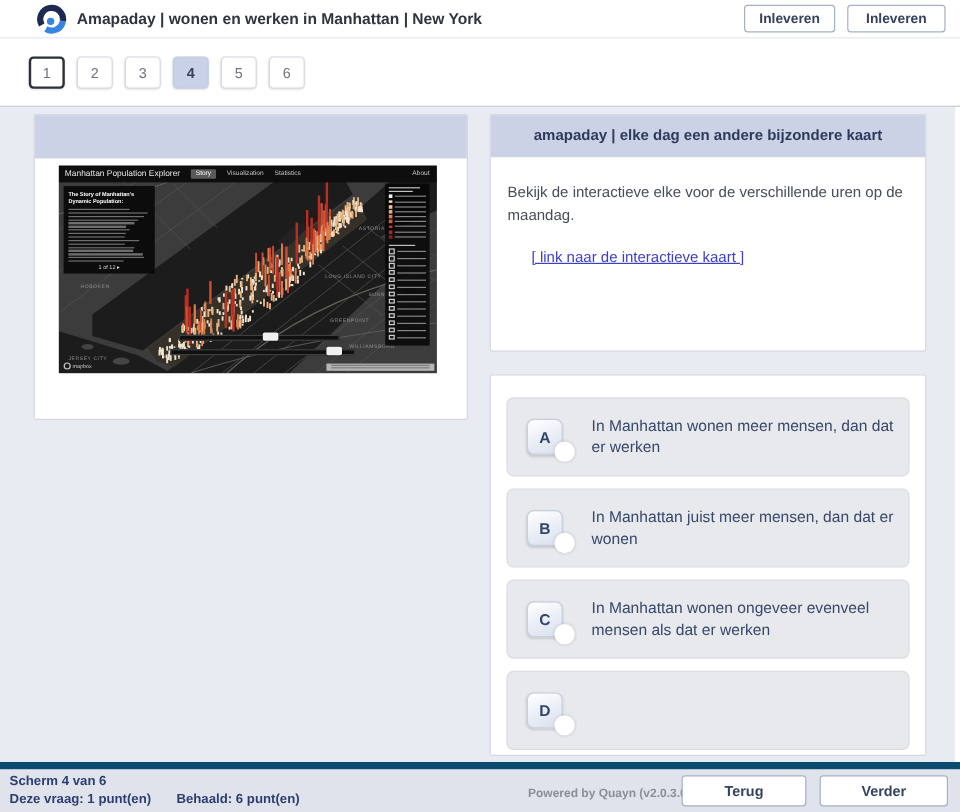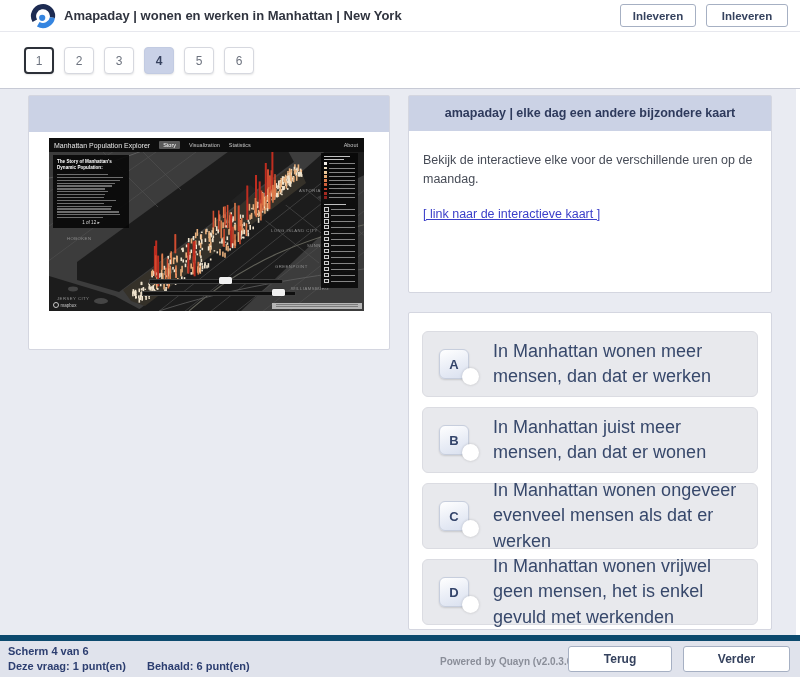--- a/index.html
+++ b/index.html
@@ -22,27 +22,27 @@
   .tab.active{background:#c9d1e7;border-color:#c2cbe2;color:#36415e;font-weight:bold;}
   
   .main{position:absolute;left:0;top:88px;width:796px;height:552px;background:#e9ebf2;}
   .card{position:absolute;background:#fff;border:1px solid #d4d6e0;border-radius:2px;box-sizing:border-box;}
   .card-header{background:#cbd2e5;height:36px;line-height:36px;text-align:center;font-size:12.5px;font-weight:bold;color:#2e3a5c;}
   .card-map{left:28px;top:7px;width:362px;height:255px;}
   .card-q{left:408px;top:7px;width:364px;height:198px;}
   .card-q .card-header{height:35px;line-height:35px;}
   .q-body{padding:20px 16px 0 14px;font-size:12.5px;color:#474c57;line-height:1.5;}
   .q-body p{margin:0 0 16px 0;}
-  .q-link{color:#3b3fc9;text-decoration:underline;font-size:12.5px;cursor:pointer;}
+  .q-link{color:#3b3fc9;text-decoration:underline;font-size:12.5px;cursor:pointer;margin-left:20px;}
   .card-opts{left:408px;top:224px;width:364px;height:318px;padding:18px 13px;}
   .option{display:flex;align-items:center;background:#e8e9ed;border:1px solid #dbdce2;border-radius:6px;height:66px;margin-bottom:10px;padding:0 12px 0 16px;box-sizing:border-box;cursor:pointer;}
   .badge-wrap{position:relative;width:30px;height:30px;margin-right:24px;flex-shrink:0;}
   .badge{width:30px;height:30px;border-radius:6px;background:linear-gradient(160deg,#ffffff 0%,#e9edf6 55%,#d9e0ef 100%);border:1px solid #c7cedd;box-sizing:border-box;display:flex;align-items:center;justify-content:center;font-size:13px;font-weight:bold;color:#34456b;box-shadow:0 1px 2px rgba(0,0,0,.14);}
   .radio{position:absolute;right:-10px;bottom:-6px;width:17px;height:17px;border-radius:50%;background:#fff;box-shadow:0 0 3px rgba(0,0,0,.18);cursor:pointer;}
-  .option-text{font-size:18px;color:#37486b;line-height:1.4;}
+  .option-text{font-size:13px;color:#37486b;line-height:1.4;}
   
   .footer{position:absolute;left:0;bottom:0;width:800px;height:36px;background:#e0e3ec;border-top:6px solid #0c4a6e;z-index:10;}
   .f-left{position:absolute;left:8px;top:3px;font-size:11px;font-weight:bold;color:#2c3e70;line-height:1.4;}
   .f-line2 span{margin-right:18px;}
   .f-powered{position:absolute;left:440px;top:15px;font-size:10px;font-weight:bold;color:#8a8e99;}
   .btn-back{position:absolute;right:128px;top:5px;width:104px;height:26px;font-size:12px;}
   .btn-next{position:absolute;right:10px;top:5px;width:107px;height:26px;font-size:12px;}
   
   .map{position:absolute;left:20px;top:42px;width:315px;height:173px;background:#3c3c3c;overflow:hidden;}
   .map svg.base{position:absolute;left:0;top:0;z-index:1;}
@@ -779,21 +779,20 @@
         <div class="badge">C</div>
         <div class="radio"></div>
       </div>
       <div class="option-text">In Manhattan wonen ongeveer evenveel mensen als dat er werken</div>
     </div>
     <div class="option" style="margin-bottom:0">
       <div class="badge-wrap">
         <div class="badge">D</div>
         <div class="radio"></div>
       </div>
-      <div class="option-text">In Manhattan wonen vrijwel geen mensen, het is enkel gevuld met werkenden</div>
     </div>
   </div>
 </div>
 
 <div class="footer">
   <div class="f-left">
     <div>Scherm 4 van 6</div>
     <div class="f-line2">
       <span>Deze vraag: 1 punt(en)</span>
       <span>Behaald: 6 punt(en)</span>

